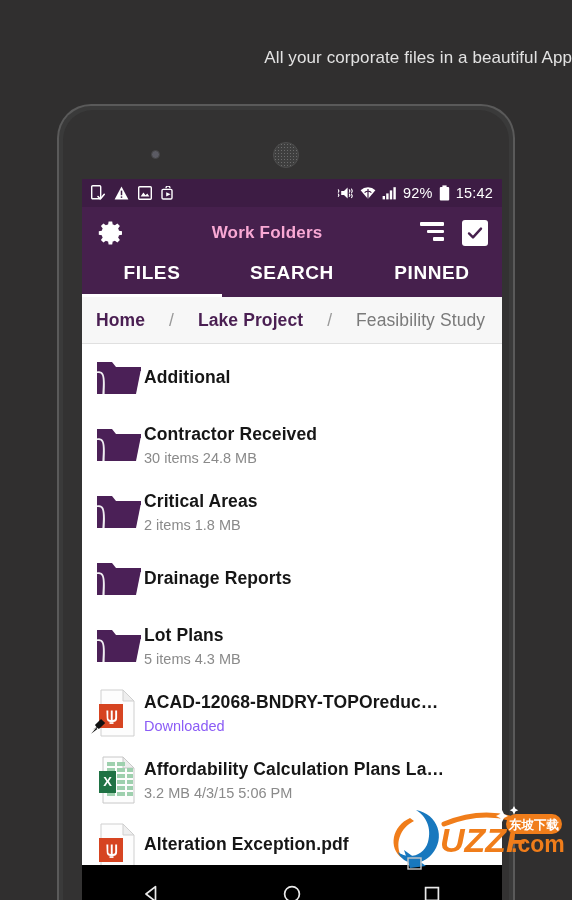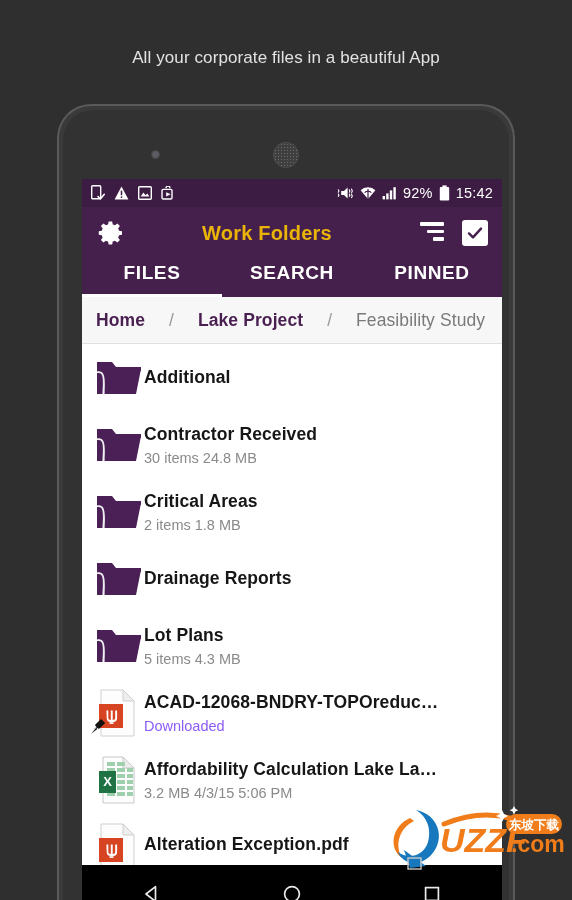--- a/index.html
+++ b/index.html
@@ -12,21 +12,21 @@
     font-family: "Liberation Sans", sans-serif;
     position: relative;
   }
 
   
   .tagline {
     position: absolute;
     top: 48px;
     left: 0;
     width: 572px;
-    text-align: center;
+    text-align: right;
     color: #e2e2e2;
     font-size: 17px;
     letter-spacing: 0.1px;
   }
 
   
   .phone {
     position: absolute;
     left: 57px;
     top: 104px;
@@ -100,22 +100,22 @@
   .appbar {
     height: 52px;
     background: #46204d;
     display: flex;
     align-items: center;
     padding: 0 14px;
   }
   .appbar-title {
     flex: 1;
     text-align: center;
-    color: #eab308;
-    font-size: 20px;
+    color: #f9a8d4;
+    font-size: 17px;
     font-weight: bold;
     letter-spacing: 0.2px;
     margin-left: -6px;
   }
   .gear-btn { width: 30px; height: 30px; display:flex; align-items:center; justify-content:center; }
   .sort-btn { width: 30px; height: 22px; display:flex; flex-direction: column; gap: 4px; align-items: flex-end; margin-right: 18px; }
   .sort-line { height: 3.5px; background: #fff; border-radius: 1px; }
   .sort-line.l1 { width: 24px; }
   .sort-line.l2 { width: 17px; }
   .sort-line.l3 { width: 11px; }
@@ -451,21 +451,21 @@
                   <rect x="29" y="30" width="6" height="4"></rect>
                 <rect x="9" y="36" width="8" height="4"></rect>
                   <rect x="19" y="36" width="8" height="4"></rect>
                   <rect x="29" y="36" width="6" height="4"></rect>
               </g>
               <rect x="1" y="15" width="17" height="22" fill="#1f7244"></rect>
               <text x="9.5" y="30" font-family="'Liberation Sans',sans-serif" font-size="13" font-weight="bold" fill="#ffffff" text-anchor="middle">X</text>
             </svg>
           </div>
           <div class="row-text">
-            <div class="row-title">Affordability Calculation Lake La…</div>
+            <div class="row-title">Affordability Calculation Plans La…</div>
             <div class="row-sub">3.2 MB  4/3/15 5:06 PM</div>
           </div>
         </div>
 
         <div class="row">
           <div class="row-icon">
             <svg width="42" height="48" viewBox="0 0 42 48">
               <path fill="#fdfdfd" stroke="#cfcfcf" stroke-width="1" d="M3 1h22l11 11v35H3z"></path>
               <path fill="#eeeeee" stroke="#cfcfcf" stroke-width="1" d="M25 1l11 11H25z"></path>
               <rect x="1" y="15" width="24" height="24" fill="#d64421"></rect>

